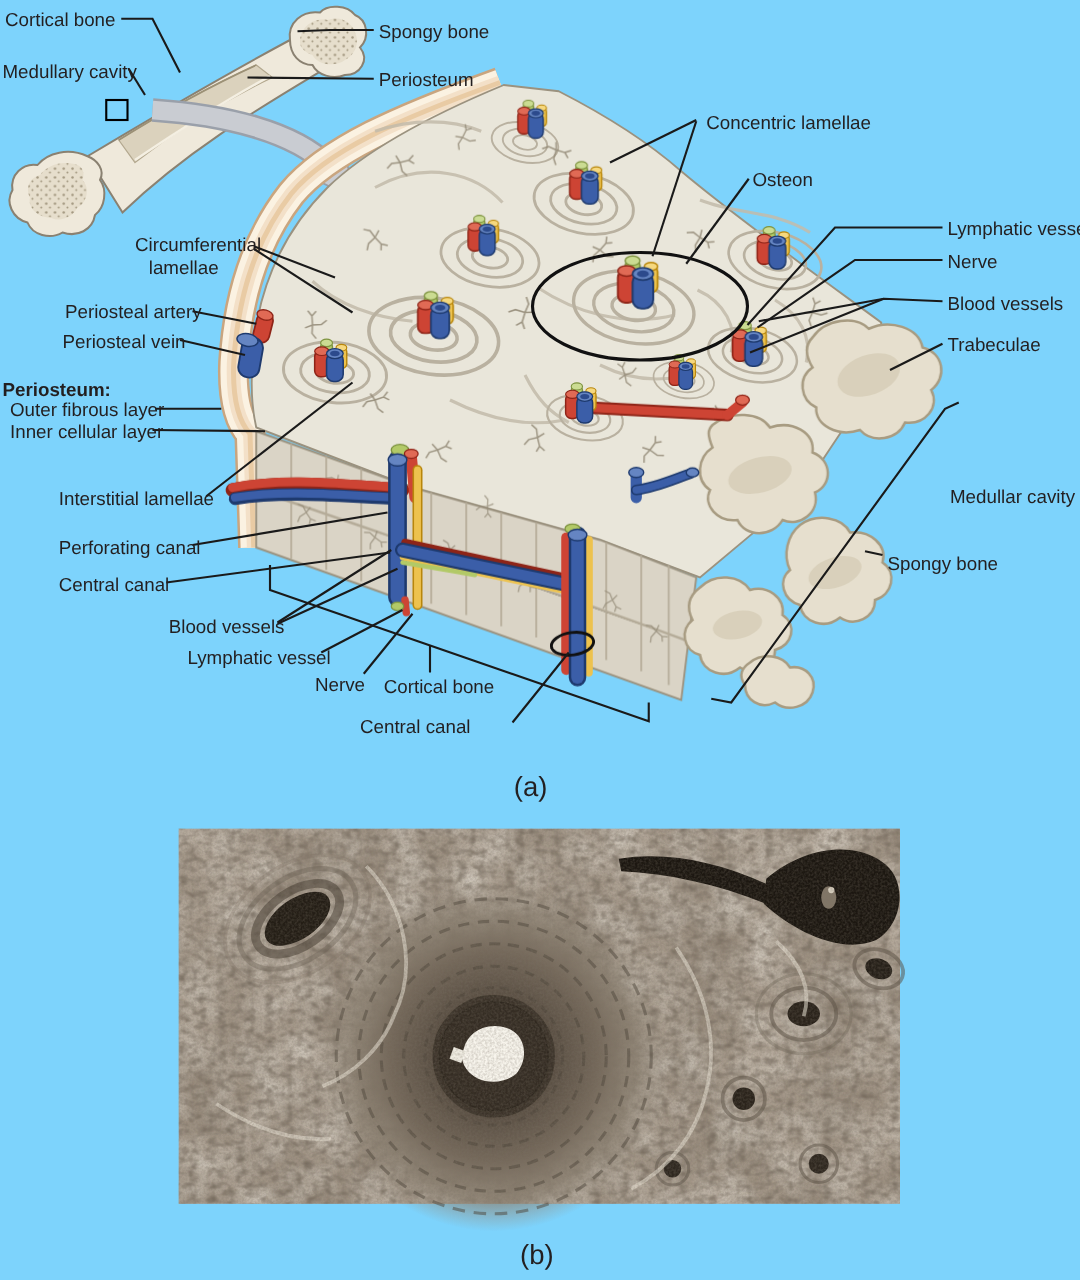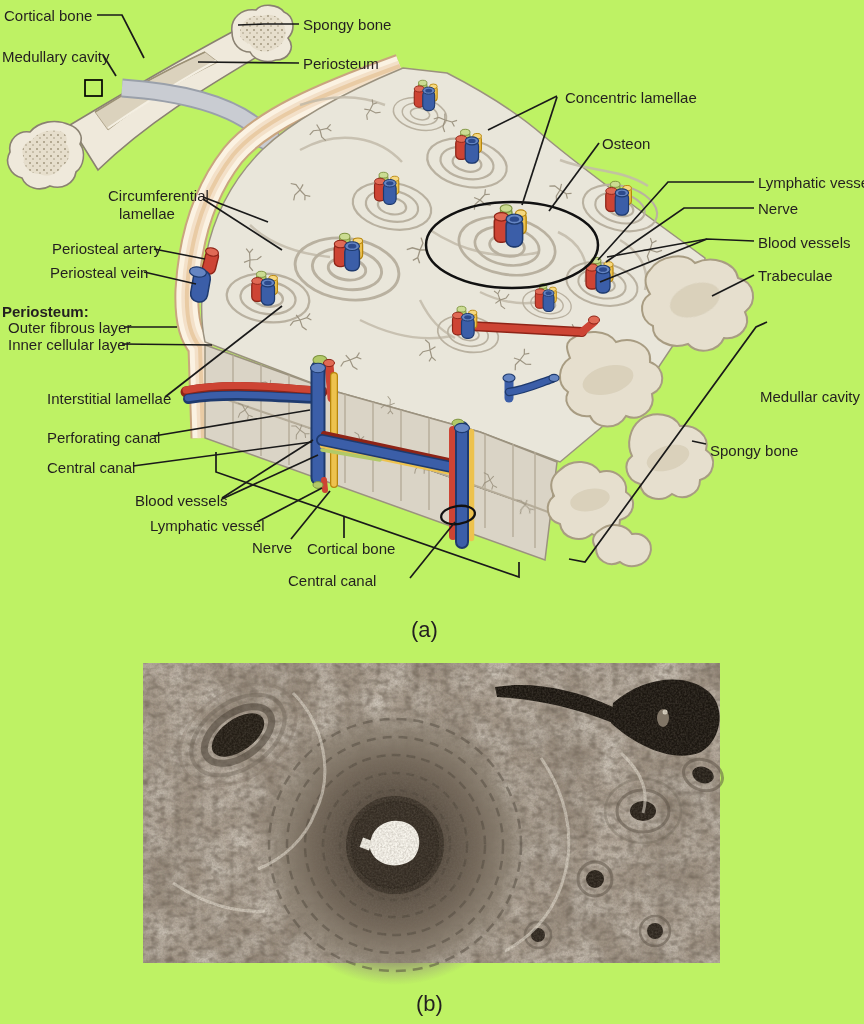--- a/index.html
+++ b/index.html
@@ -1,16 +1,16 @@
 <!DOCTYPE html>
 <html><head>
 <meta charset="utf-8">
 <style>
   html,body{margin:0;padding:0;background:#ffffff;}
-  #stage{position:relative;width:864px;height:1024px;background:#bef264;overflow:hidden;
+  #stage{position:relative;width:864px;height:1024px;background:#7dd3fc;overflow:hidden;
          font-family:"Liberation Sans", sans-serif;}
   svg text{font-family:"Liberation Sans", sans-serif;fill:#231f20;font-size:15px;}
   svg text.cap{font-size:22px;}
   svg text.bold{font-weight:bold;}
   .ld{stroke:#1a1a1a;stroke-width:1.7;fill:none;}
 </style>
 </head>
 <body>
 
 <div id="stage">

